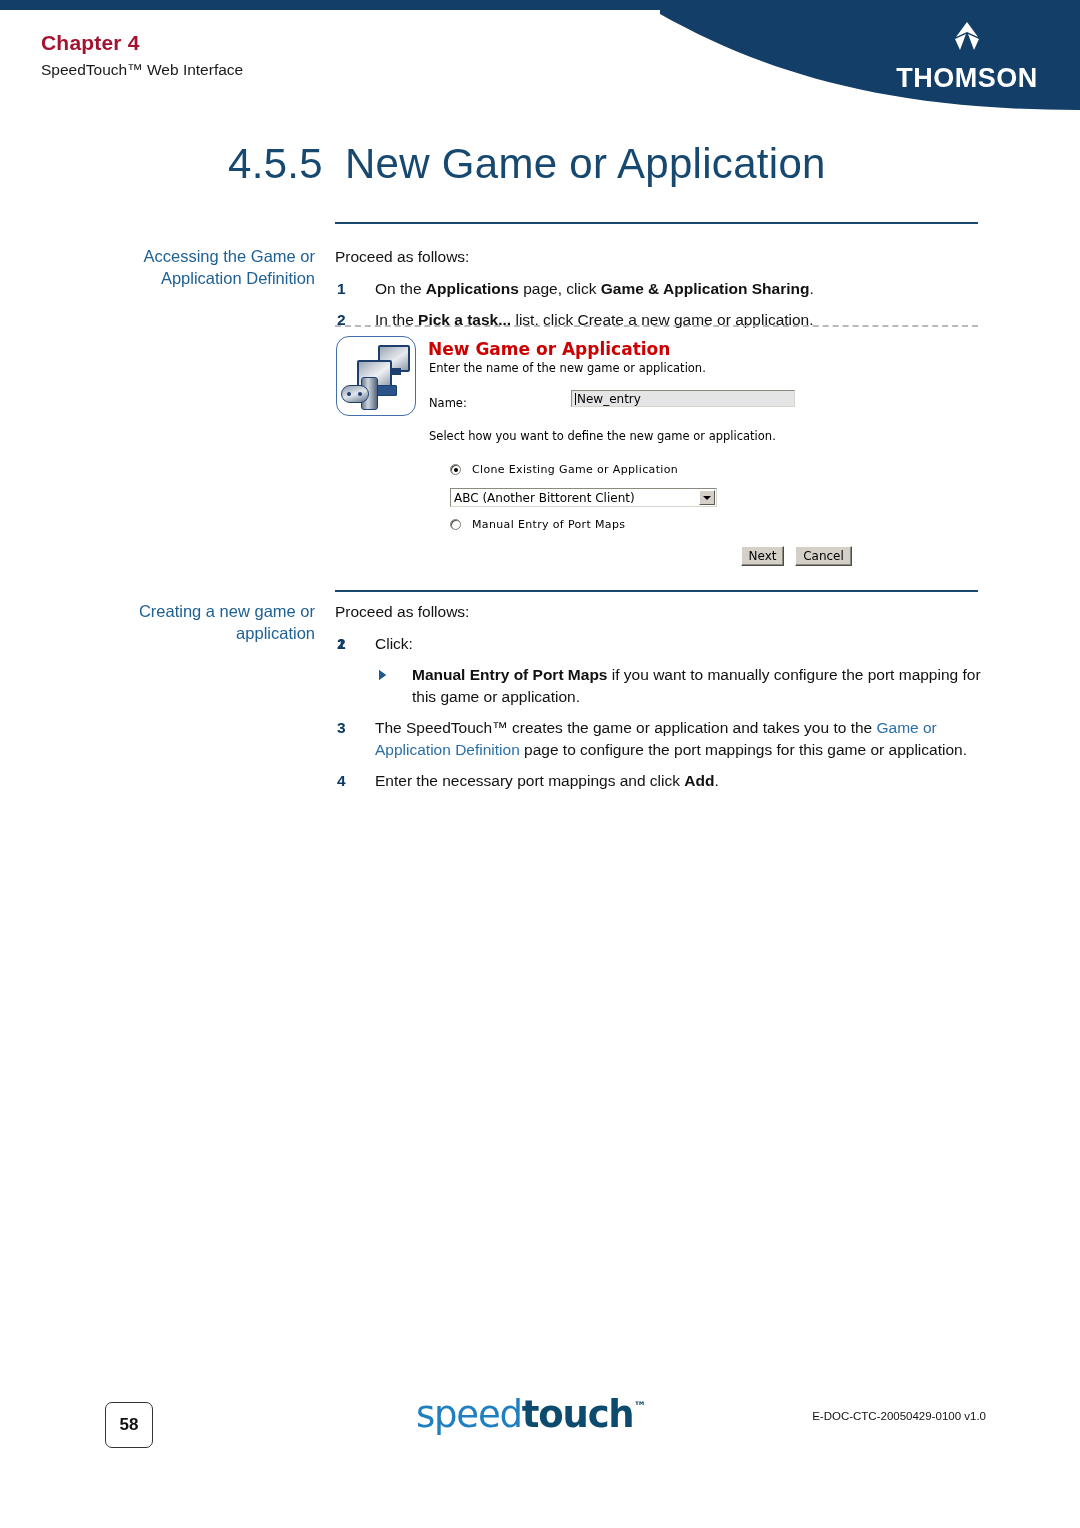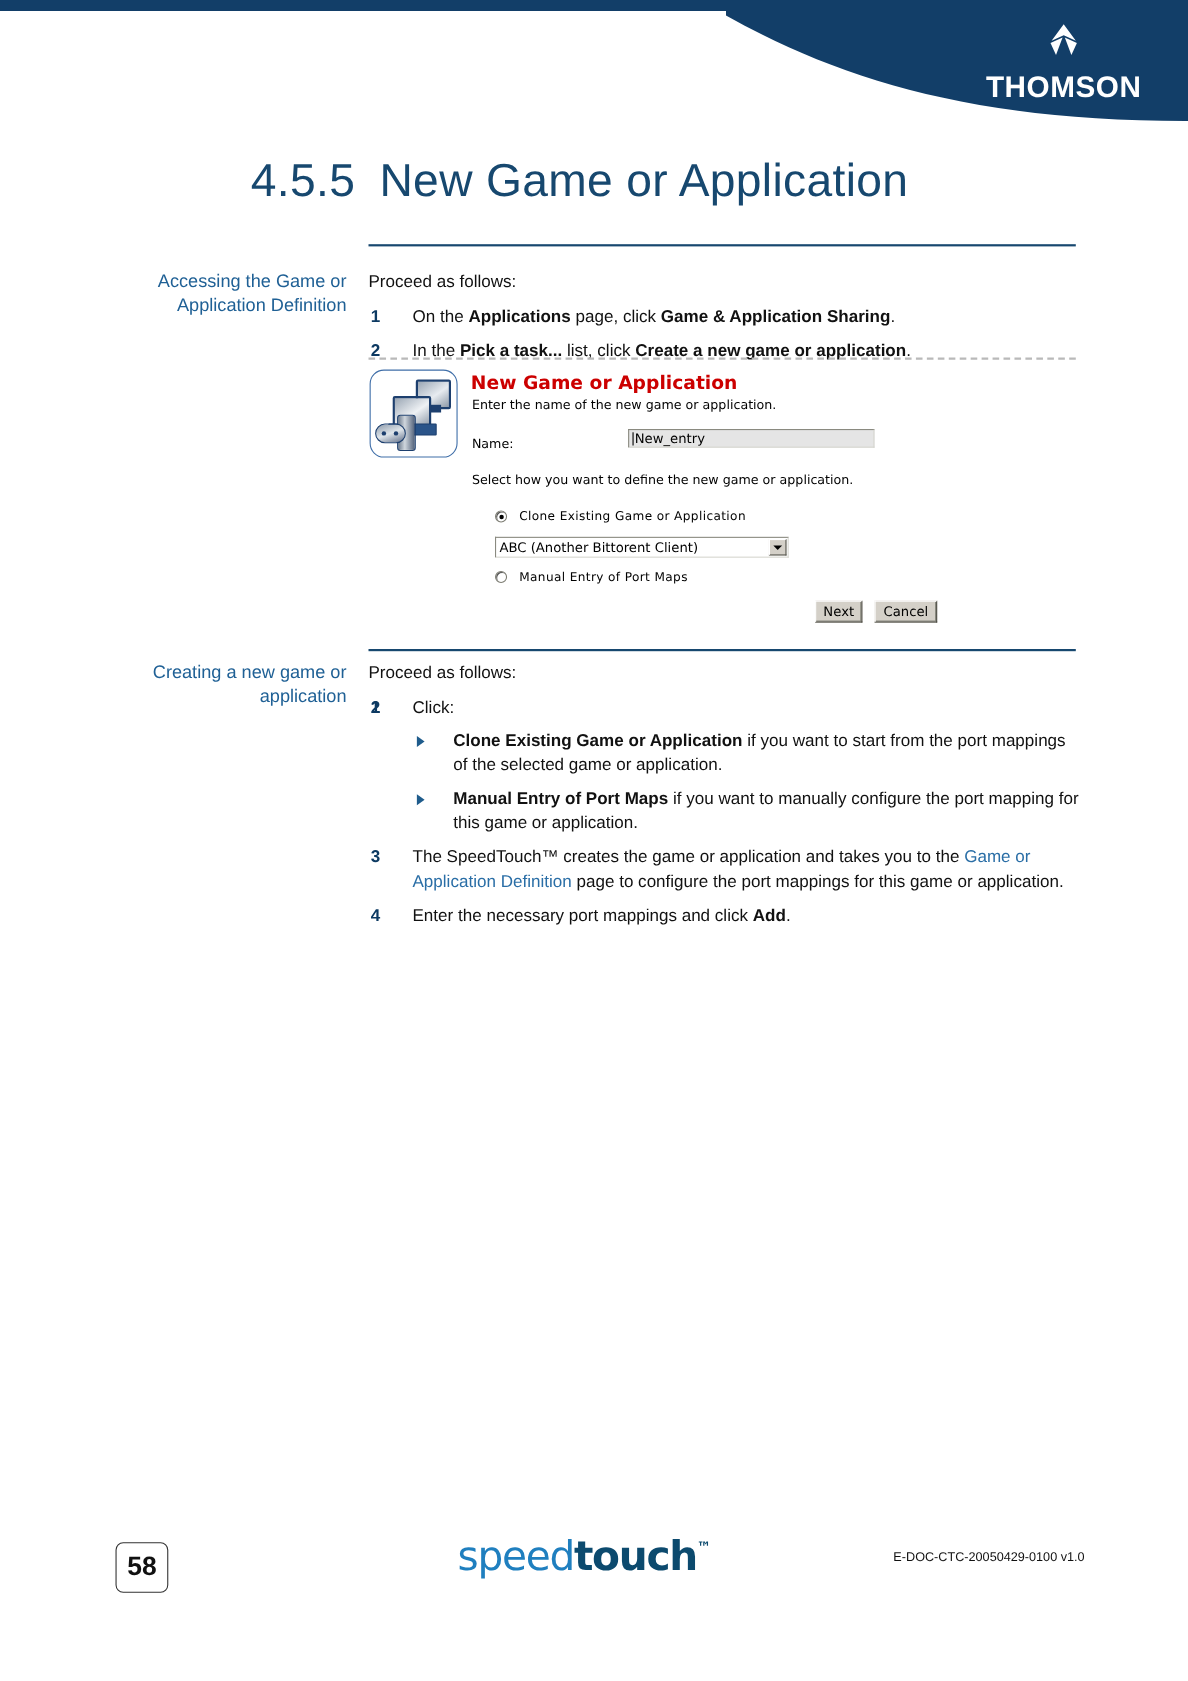--- a/index.html
+++ b/index.html
@@ -353,21 +353,21 @@
 
   
   .pagebox {
     position: absolute;
     left: 105px; top: 1402px;
     width: 46px; height: 44px;
     border: 1.5px solid #333;
     border-radius: 7px;
     text-align: center;
     line-height: 44px;
-    font-size: 24px;
+    font-size: 17px;
     font-weight: bold;
     color: #111;
     background: #fff;
   }
   .st-logo {
     position: absolute;
     left: 416px; top: 1393px;
     font-size: 37px;
     color: #1F7FBF;
     letter-spacing: -1.2px;
@@ -390,20 +390,24 @@
   }
 </style>
 </head>
 <body>
 
 <div class="page-header">
   <svg class="header-swoosh" viewBox="0 0 1080 110" preserveAspectRatio="none">
     <path d="M0,0 H1080 V110 H1078 C880,110 760,70 660,14 L660,10 H0 Z" fill="#123E68"></path>
     <path d="M0,0 H1080 V10 H0 Z" fill="#123E68"></path>
   </svg>
+  <div class="header-text">
+    <div class="chapter-title">Chapter 4</div>
+    <div class="chapter-sub">SpeedTouch™ Web Interface</div>
+  </div>
   <div class="thomson-logo">
     <svg width="44" height="40" viewBox="0 0 44 40">
       <path d="M22 2 L33 17 L22 12 L11 17 Z" fill="#ffffff"></path>
       <path d="M10 19 L21 14 L15 30 Z" fill="#ffffff"></path>
       <path d="M34 19 L23 14 L29 30 Z" fill="#ffffff"></path>
     </svg>
     <div class="thomson-word">THOMSON</div>
   </div>
 </div>
 
@@ -420,21 +424,21 @@
 
 <div class="body-col" style="top:246px;">
   <p class="lead">Proceed as follows:</p>
   <ol class="steps">
     <li>
       <span class="n">1</span>
       <span class="rich"><span>On the </span><span style="font-weight: bold;">Applications</span><span> page, click </span><span style="font-weight: bold;">Game &amp; Application Sharing</span><span>.</span></span>
     </li>
     <li>
       <span class="n">2</span>
-      <span class="rich"><span>In the </span><span style="font-weight: bold;">Pick a task...</span><span> list, click </span><span style="font-weight: bold;">Create a new game or application</span><span>.</span></span>
+      <span class="rich"><span>In the </span><span style="font-weight: bold;">Pick a task...</span><span> list, click </span><span style="font-weight: normal;">Create a new game or application</span><span>.</span></span>
     </li>
   </ol>
 </div>
 
 <div class="dashed-sep" style="top:325px;"></div>
 
 <div class="shot">
 
   <div class="shot-icon">
     <div class="mon-back"></div>
@@ -487,21 +491,20 @@
   <ol class="steps">
     <li>
       <span class="n">1</span>
     </li>
     <li>
       <span class="n">2</span>
       <span>Click:</span>
       <ul class="bullets">
         <li>
           <span class="tri"></span>
-          <span class="rich"><span style="font-weight: bold;">Clone Existing Game or Application</span><span> if you want to start from the port mappings of the selected game or application.</span></span>
         </li>
         <li>
           <span class="tri"></span>
           <span class="rich"><span style="font-weight: bold;">Manual Entry of Port Maps</span><span> if you want to manually configure the port mapping for this game or application.</span></span>
         </li>
       </ul>
     </li>
     <li>
       <span class="n">3</span>
       <span class="rich"><span>The SpeedTouch™ creates the game or application and takes you to the </span><span class="link">Game or Application Definition</span><span> page to configure the port mappings for this game or application.</span></span>

